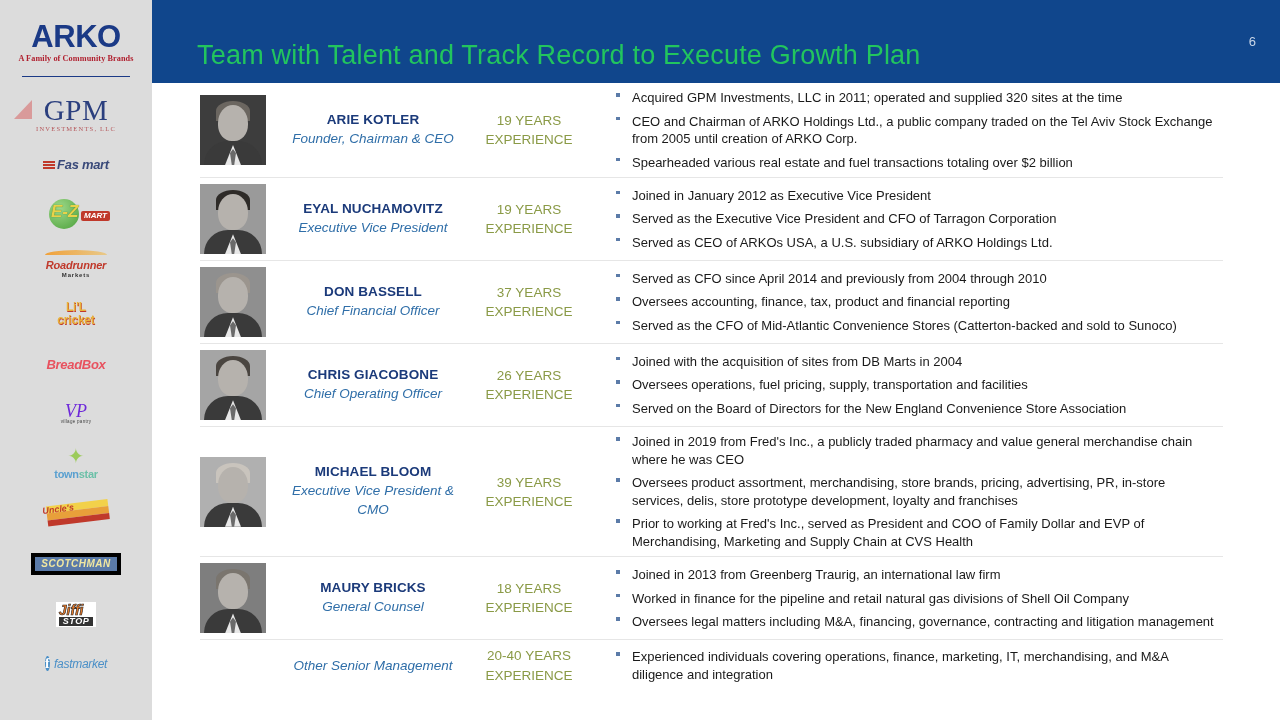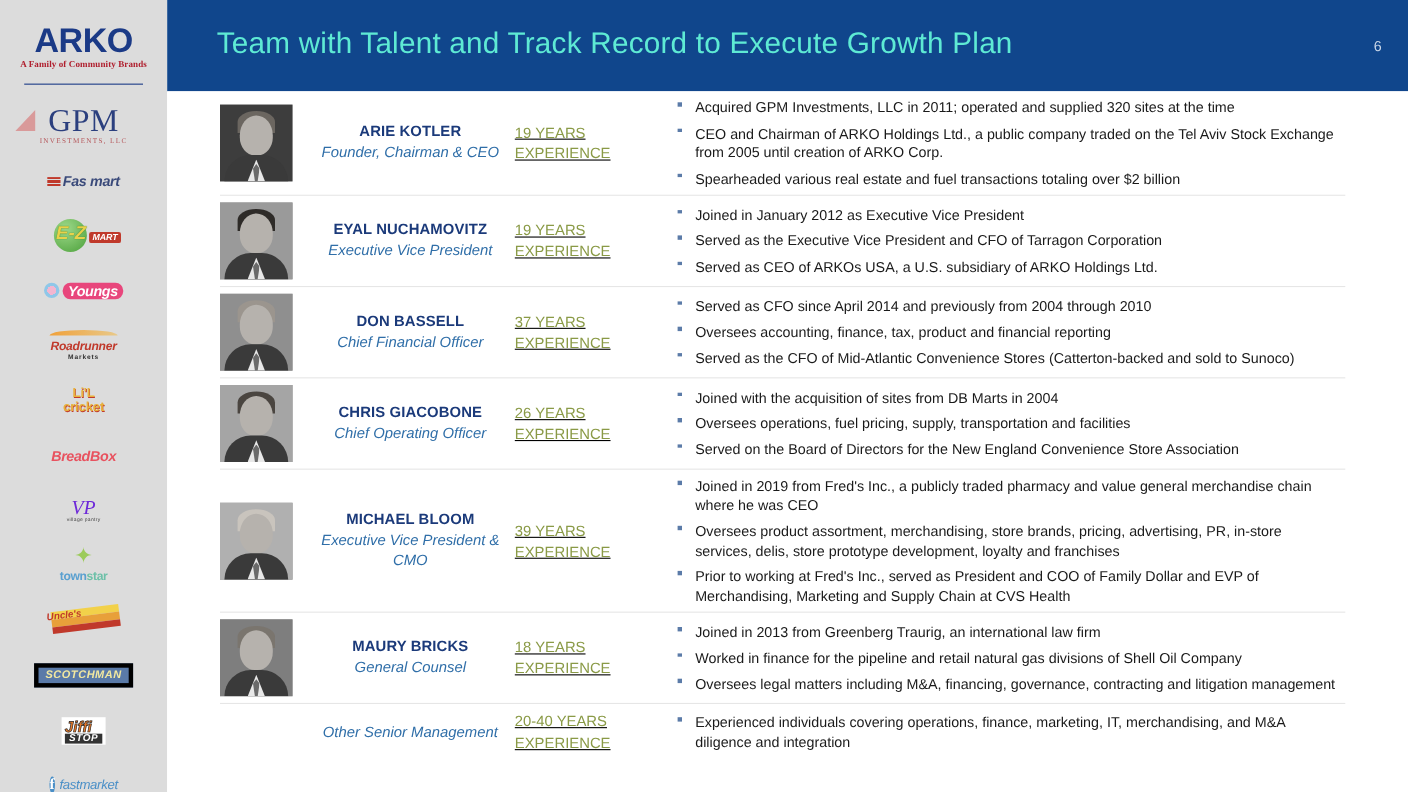--- a/index.html
+++ b/index.html
@@ -107,22 +107,22 @@
   .b-fast .circ { width:20px;height:20px;border-radius:50%;background:#4a8fc7;margin:0 auto;
     color:#fff; font-weight:bold; font-size:14px; line-height:20px; font-family:"Liberation Serif",serif;}
   .b-fast .nm { font-size:12px; color:#4a8fc7; font-style:italic; letter-spacing:-0.3px;}
 
   
   .header {
     position: absolute; left: 152px; top: 0; width: 1128px; height: 83px;
     background: #10468c;
   }
   .header-title {
-    position: absolute; left: 45px; top: 24px;
-    color: #5eead4; font-size: 27px; font-weight: 400; letter-spacing: 0.2px;
+    position: absolute; left: 45px; top: 40px;
+    color: #22c55e; font-size: 27px; font-weight: 400; letter-spacing: 0.2px;
     white-space: nowrap;
   }
   .page-number {
     position: absolute; right: 24px; top: 34px;
     color: #c9d6e8; font-size: 13px;
   }
 
   
   .content { position: absolute; left: 152px; top: 83px; width: 1128px; height: 637px; background:#fff; }
 
@@ -168,21 +168,21 @@
 
   .name-cell { width: 186px; flex: 0 0 186px; text-align: center; padding-right: 4px;}
   .exec-name {
     font-size: 13.5px; font-weight: bold; color: #1b3a7a; letter-spacing: 0.1px;
     line-height: 1.25;
   }
   .exec-title {
     font-size: 13.5px; font-style: italic; color: #2f6ea8; line-height: 1.42;
   }
 
-  .years-cell { width: 122px; flex: 0 0 122px; text-align: left; text-decoration: underline; }
+  .years-cell { width: 122px; flex: 0 0 122px; text-align: center; }
   .years-num { font-size: 13.5px; color: #8a9a46; line-height: 1.42; }
   .years-lbl { font-size: 13.5px; color: #8a9a46; line-height: 1.42; }
 
   .bullets-cell { flex: 1 1 auto; padding-left: 22px; padding-right: 4px; }
   .bullets { list-style: none; }
   .bullets li {
     position: relative; padding-left: 20px;
     font-size: 13px; color: #1a1a1a; line-height: 1.35;
     margin-bottom: 6px;
   }
@@ -220,26 +220,20 @@
       </div>
 
       <div class="brand">
         <div class="brand-inner b-ez">
           <span class="globe"></span>
           <span class="ez">E-Z</span>
           <span class="mart">MART</span>
         </div>
       </div>
 
-      <div class="brand">
-        <div class="brand-inner b-youngs">
-          <span class="flower"></span>
-          <span class="wd">Youngs</span>
-        </div>
-      </div>
 
       <div class="brand">
         <div class="brand-inner b-rr">
           <span class="swoosh"></span>
           <span class="nm">Roadrunner</span>
           <span class="mk" style="display:block">Markets</span>
         </div>
       </div>
 
       <div class="brand">

